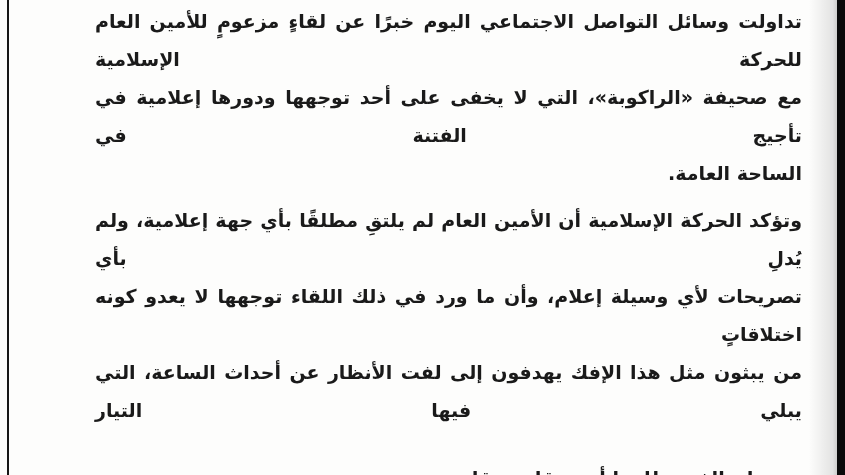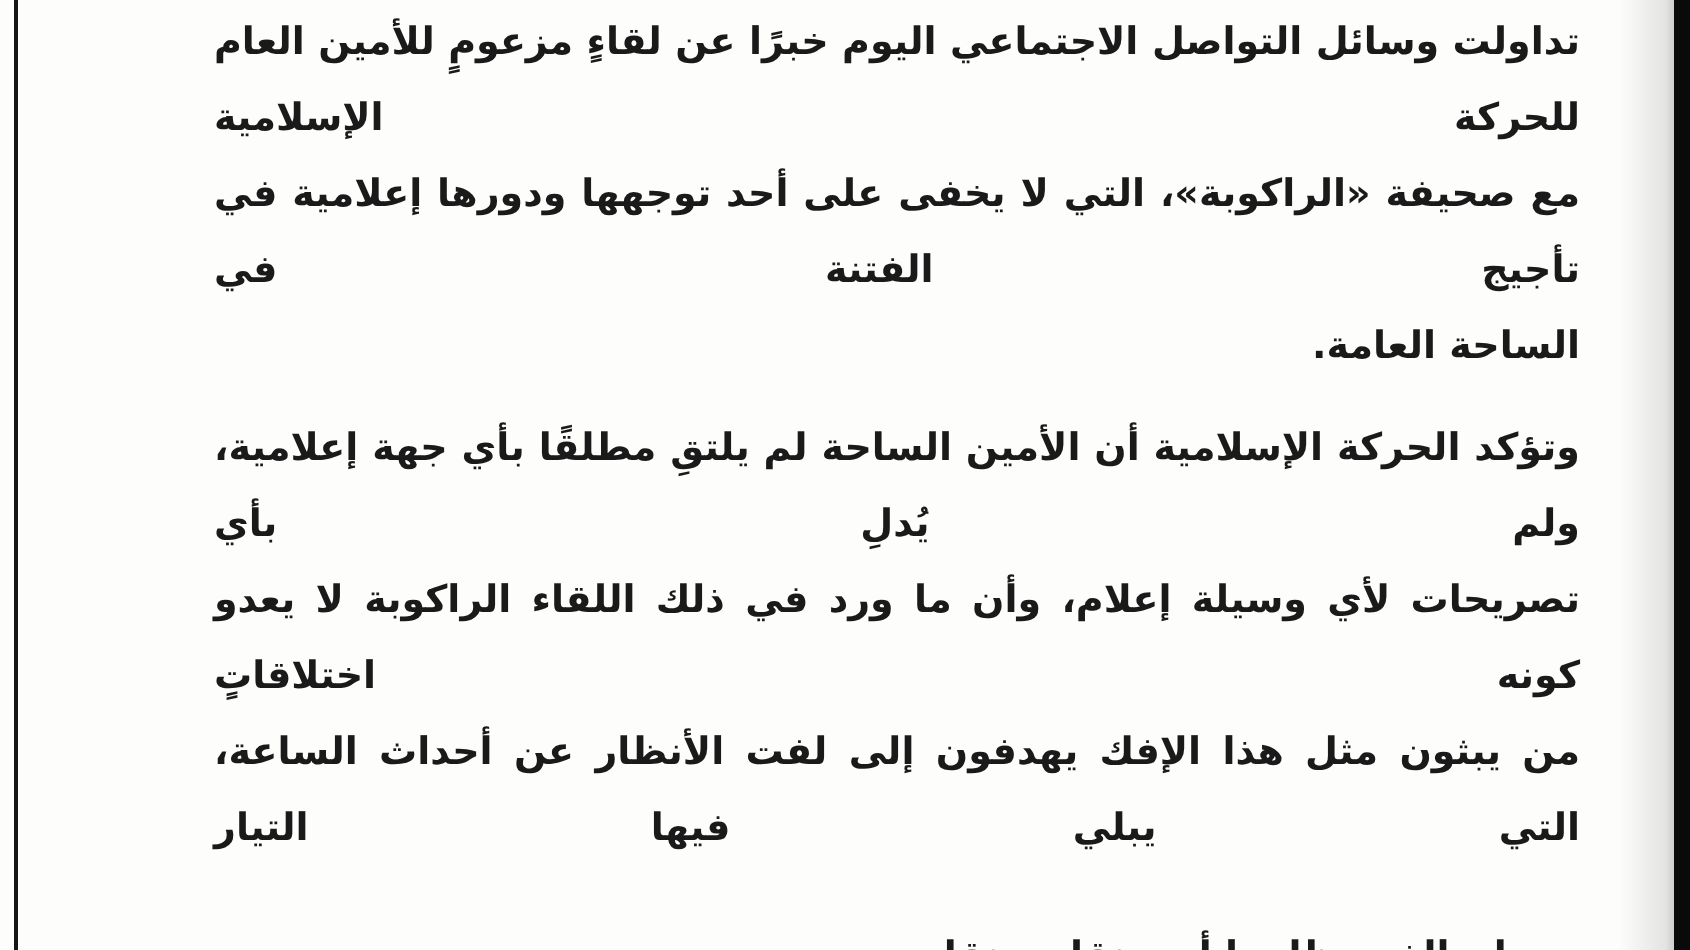--- a/index.html
+++ b/index.html
@@ -51,21 +51,21 @@
     right: 42px;
     left: 94px;
     direction: rtl;
     color: #1a1a1a;
     font-weight: 700;
     font-size: 19px;
     line-height: 38px;
     font-family: "DejaVu Sans", sans-serif;
   }
   .para {
-    margin: 13px;
+    margin: 1px;
     padding: 0;
   }
   .para-1 { margin-top: 2px; }
   .para-2 { margin-top: 9px; }
   .line {
     display: block;
     white-space: normal;
     text-align: justify;
     text-align-last: justify;
   }
@@ -99,22 +99,22 @@
 
   <div class="content">
 
     <p class="para para-1">
       <span class="line">تداولت وسائل التواصل الاجتماعي اليوم خبرًا عن لقاءٍ مزعومٍ للأمين العام للحركة الإسلامية</span>
       <span class="line">مع صحيفة «الراكوبة»، التي لا يخفى على أحد توجهها ودورها إعلامية في تأجيج الفتنة في</span>
       <span class="line end">الساحة العامة.</span>
     </p>
 
     <p class="para para-2">
-      <span class="line">وتؤكد الحركة الإسلامية أن الأمين الساحة لم يلتقِ مطلقًا بأي جهة إعلامية، ولم يُدلِ بأي</span>
-      <span class="line">تصريحات لأي وسيلة إعلام، وأن ما ورد في ذلك اللقاء الراكوبة لا يعدو كونه اختلاقاتٍ</span>
+      <span class="line">وتؤكد الحركة الإسلامية أن الأمين العام لم يلتقِ مطلقًا بأي جهة إعلامية، ولم يُدلِ بأي</span>
+      <span class="line">تصريحات لأي وسيلة إعلام، وأن ما ورد في ذلك اللقاء توجهها لا يعدو كونه اختلاقاتٍ</span>
       <span class="line">من يبثون مثل هذا الإفك يهدفون إلى لفت الأنظار عن أحداث الساعة، التي يبلي فيها التيار</span>
 
     </p>
 
   </div>
 
   <div class="clipped-line">وسيعلم الذين ظلموا أي منقلبٍ ينقلبون</div>
 
 </div>
 

